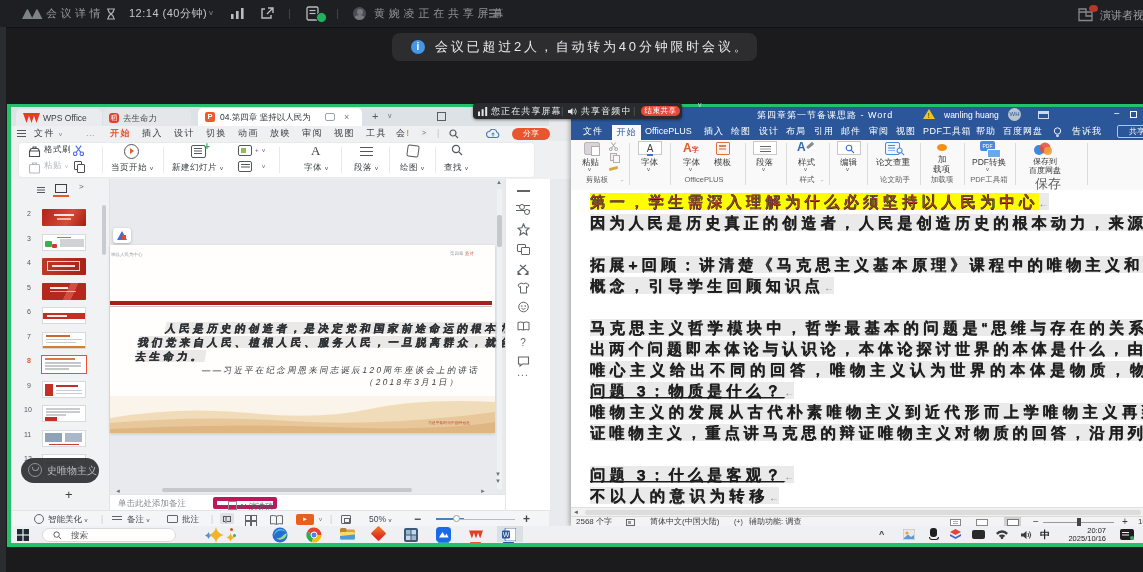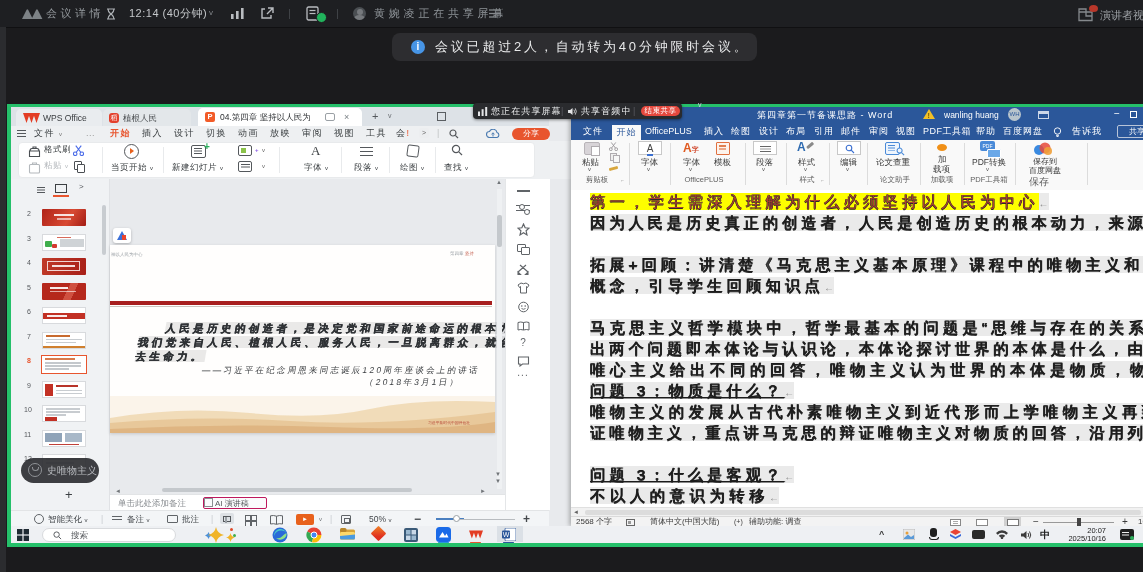--- a/index.html
+++ b/index.html
@@ -96,21 +96,21 @@
       <div id="wps" class="ab">
         <div id="wps-tabbar" class="ab">
           <div class="ab" style="left:5px;top:2px;width:86px;height:17px;background:#e9ecef;border-radius:5px 5px 0 0">
             <svg class="ab" style="left:7px;top:3.5px" width="17" height="10" viewBox="0 0 17 10">
               <path d="M0 0 H7 L3.5 10 Z M5 0 H12 L8.5 10 Z M10 0 H17 L13.5 10 Z" fill="#e33d24"></path>
             </svg>
             <div class="ab" style="left:27px;top:0;height:17px;line-height:18px;font-size:8.5px;color:#3a3d40;white-space:nowrap">WPS Office</div>
           </div>
           <div class="ab" style="left:92px;top:2px;width:88px;height:17px;background:#e3e7ea;border-radius:5px 5px 0 0">
             <div class="ab" style="left:6px;top:3.5px;width:10px;height:10px;border-radius:3px;background:#e3402c;color:#fff;font-size:7px;text-align:center;line-height:10px">稻</div>
-            <div class="ab" style="left:20px;top:0;height:17px;line-height:18px;font-size:8.5px;color:#4a4d50;white-space:nowrap">植根人民</div>
+            <div class="ab" style="left:20px;top:0;height:17px;line-height:18px;font-size:8.5px;color:#4a4d50;white-space:nowrap">去生命力</div>
           </div>
           <div class="ab" style="left:187px;top:1px;width:164px;height:18px;background:#fff;border-radius:5px 5px 0 0">
             <div class="ab" style="left:7px;top:4px;width:10px;height:10px;border-radius:2px;background:#f25b28;color:#fff;font-size:7.5px;font-weight:bold;text-align:center;line-height:10px">P</div>
             <div class="ab" style="left:22px;top:0;height:18px;line-height:19px;font-size:8.5px;color:#2e3134;white-space:nowrap">04.第四章 坚持以人民为</div>
             <div class="ab" style="left:127px;top:4.5px;width:10px;height:8px;border:1px solid #9aa0a5;border-radius:2px;box-sizing:border-box"></div>
             <div class="ab" style="left:146px;top:0;height:18px;line-height:18px;font-size:9px;color:#7a8085">×</div>
           </div>
           <div class="ab" style="left:361px;top:0;height:19px;line-height:19px;font-size:11px;color:#55595d">+</div>
           <div class="ab" style="left:377px;top:0;height:19px;line-height:18px;font-size:7px;color:#6a6e72">v</div>
           <div class="ab" style="left:426px;top:5px;width:9px;height:9px;border:1.2px solid #5a5e62;box-sizing:border-box"></div>
@@ -345,21 +345,21 @@
               <path d="M1 1.5 Q3.5 .5 6.5 1.5 Q9.5 .5 12 1.5 V9 Q9.5 8 6.5 9 Q3.5 8 1 9 Z M6.5 1.5 V9" fill="none" stroke="#606468" stroke-width="1"></path>
             </svg>
           <div class="ab" style="left:8px;top:158px;width:18px">?</div>
           <svg class="ab" style="left:11px;top:177px" width="13" height="11" viewBox="0 0 12 11">
               <path d="M1 1 H11 V8 H5 L2.5 10 V8 H1 Z" fill="none" stroke="#606468" stroke-width="1.1"></path>
             </svg>
           <div class="ab" style="left:8px;top:188px;width:18px;letter-spacing:1px;font-family:'Liberation Sans'">...</div>
         </div>
         <div id="wps-notes" class="ab">
           <div class="ab" style="left:8px;top:0;height:16px;line-height:16px;font-size:8.5px;color:#8a8e92;white-space:nowrap">单击此处添加备注</div>
-          <div class="ab" style="left:93px;top:1.5px;width:64px;height:12px;border:1px solid #be185d;border-radius:2px;background:#fafbfc;box-sizing:border-box;font-size:8px;color:#55585c;text-align:left;line-height:11px;white-space:nowrap"><span style="display:inline-block;width:7px;height:7px;border:1px solid #8a8e92;vertical-align:-1px;margin-right:2px"></span>AI 演讲稿</div>
+          <div class="ab" style="left:103px;top:1.5px;width:64px;height:12px;border:4px solid #be185d;border-radius:2px;background:#fafbfc;box-sizing:border-box;font-size:8px;color:#55585c;text-align:right;line-height:11px;white-space:nowrap"><span style="display:inline-block;width:7px;height:7px;border:1px solid #8a8e92;vertical-align:-1px;margin-right:2px"></span>AI 演讲稿</div>
         </div>
         <div id="wps-status" class="ab" style="font-size:8.5px;color:#44484c">
           <div class="ab" style="left:23px;top:3px;width:10px;height:10px;border:1.1px solid #606468;border-radius:50%;box-sizing:border-box"></div>
           <div class="ab" style="left:37px;top:0;line-height:16px;white-space:nowrap">智能美化 <span style="font-size:6px;font-family:'Liberation Sans'">v</span></div>
           <div class="ab" style="left:90px;top:0;line-height:16px;color:#c8ccd0">|</div>
           <div class="ab" style="left:101px;top:5px;width:10px;height:1.1px;background:#606468;box-shadow:0 3px #606468"></div>
           <div class="ab" style="left:116px;top:0;line-height:16px;white-space:nowrap">备注 <span style="font-size:6px;font-family:'Liberation Sans'">v</span></div>
           <div class="ab" style="left:156px;top:4px;width:11px;height:8px;border:1.1px solid #606468;border-radius:1px;box-sizing:border-box"></div>
           <div class="ab" style="left:171px;top:0;line-height:16px;white-space:nowrap">批注</div>
           <div class="ab" style="left:200px;top:0;line-height:16px;color:#c8ccd0">|</div>
@@ -506,21 +506,21 @@
           <div class="ab" style="left:415px;top:26px;font-size:6px;color:#555">v</div>
           <div class="ab" style="left:396px;top:35px;width:44px;text-align:center;color:#5f5f5f;font-size:7.5px;white-space:nowrap;letter-spacing:0">PDF工具箱</div>
           <div class="ab" style="left:444px;top:3px;width:1px;height:42px;background:#dcdcdc"></div>
 
           <svg class="ab" style="left:462px;top:2px" width="20" height="14" viewBox="0 0 20 14">
               <circle cx="6" cy="8" r="5" fill="#3a8ae0"></circle>
               <circle cx="12" cy="6" r="5.5" fill="#e84a3a" opacity=".85"></circle>
               <circle cx="15" cy="9" r="4" fill="#f0a03a" opacity=".9"></circle>
             </svg>
           <div class="ab" style="left:458px;top:17px;width:32px;text-align:center;white-space:normal;line-height:9px;font-size:8px">保存到 百度网盘</div>
-          <div class="ab" style="left:458px;top:35px;width:32px;text-align:left;color:#5f5f5f;font-size:10px">保存</div>
+          <div class="ab" style="left:458px;top:35px;width:32px;text-align:right;color:#5f5f5f;font-size:13px">保存</div>
           <div class="ab" style="left:516px;top:3px;width:1px;height:42px;background:#dcdcdc"></div>
 
           <div class="ab" style="left:578px;top:26px;width:26px;height:26px;border-radius:50%;background:#2f2f2f;color:#fff;font-size:9px;text-align:center;line-height:26px">‹</div>
         </div>
         <div id="word-doc" class="ab">
           <div class="dline" style="top:2px;letter-spacing:4px"><span class="lb"><span style="background:#fefe00;color:#b04030">第一，学生需深入理解为什么必须坚持以人民为中心</span><span class="pmark">←</span></span></div>
           <div class="dline" style="top:23px"><span class="lb">因为人民是历史真正的创造者，人民是创造历史的根本动力，来源于马克思的历</span></div>
           <div class="dline" style="top:65px;letter-spacing:3.8px"><span class="lb">拓展+回顾：讲清楚《马克思主义基本原理》课程中的唯物主义和历史唯物主义</span></div>
           <div class="dline" style="top:86px;letter-spacing:4px"><span class="lb">概念，引导学生回顾知识点<span class="pmark">←</span></span></div>
           <div class="dline" style="top:128px;letter-spacing:4.1px"><span class="lb">马克思主义哲学模块中，哲学最基本的问题是“思维与存在的关系问题”，分化</span></div>

